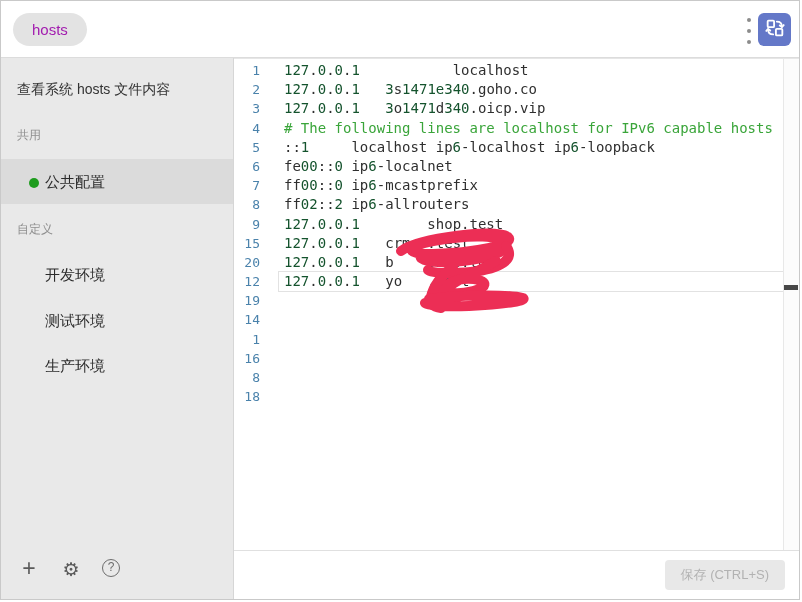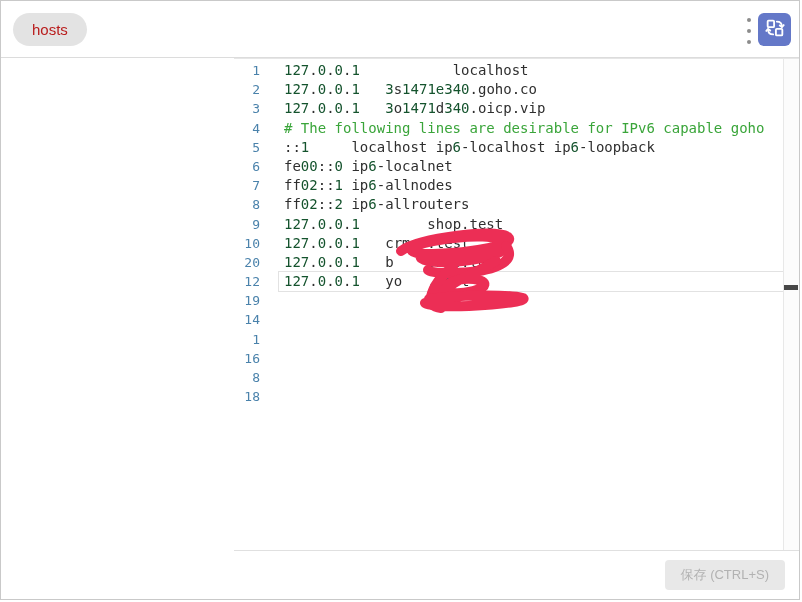--- a/index.html
+++ b/index.html
@@ -1,21 +1,21 @@
 <!DOCTYPE html>
 <html style="--scribble: #ec2e55; --dot-green: #1e9c1e; --btn-blue: #6478c8;"><head>
 <meta charset="utf-8">
 <style>
   * { box-sizing: border-box; margin: 0; padding: 0; }
   body { margin: 0; background: #fff; font-family: "Liberation Sans", "DejaVu Sans", sans-serif; }
   .window { position: relative; width: 800px; height: 600px; border: 1px solid #c9c9c9; background: #fff; overflow: hidden; }
 
   
   .header { position: absolute; top: 0; left: 0; right: 0; height: 57px; background: #fff; border-bottom: 1px solid #dcdcdc; }
-  .tab-pill { position: absolute; left: 12px; top: 12px; height: 33px; line-height: 33px; padding: 0 19px; border-radius: 17px; background: #e3e3e3; color: #b91c1c; font-size: 15px; cursor: default; }
+  .tab-pill { position: absolute; left: 12px; top: 12px; height: 33px; line-height: 33px; padding: 0 19px; border-radius: 17px; background: #e3e3e3; color: #a21caf; font-size: 15px; cursor: default; }
   .kebab { position: absolute; left: 742px; top: 17px; width: 12px; height: 26px; display: flex; flex-direction: column; justify-content: space-between; align-items: center; cursor: pointer; }
   .kebab i { width: 4px; height: 4px; border-radius: 50%; background: #8c8c8c; }
   .sync-btn { position: absolute; left: 757px; top: 12px; width: 33px; height: 33px; border-radius: 6px; background: var(--btn-blue, #6478c8); display: flex; align-items: center; justify-content: center; cursor: pointer; }
 
   
   .sidebar { position: absolute; left: 0; top: 57px; bottom: 0; width: 233px; background: #e9e9e9; border-right: 1px solid #d6d6d6; }
   .side-desc { position: absolute; left: 16px; top: 23px; font-size: 14px; color: #333; }
   .section-label { position: absolute; left: 16px; font-size: 12px; color: #8f8f8f; }
   .lbl-shared { top: 69px; }
   .lbl-custom { top: 163px; }
@@ -71,50 +71,76 @@
           <rect x="13" y="13" width="7" height="7" rx="1"></rect>
           <path d="M14 5 C18 5 19.5 7 19.5 10.5"></path>
           <path d="M17.2 9.2 L19.5 11 L21.5 8.8"></path>
           <path d="M10 19 C6 19 4.5 17 4.5 13.5"></path>
           <path d="M6.8 14.8 L4.5 13 L2.5 15.2"></path>
         </svg>
       </span>
     </div>
   </div>
 
+  <div class="sidebar">
+    <div class="side-desc">查看系统 hosts 文件内容</div>
+
+    <div class="section-label lbl-shared">共用</div>
+    <div class="side-item item-active it-public">
+      <span class="dot"></span>
+      <span class="txt">公共配置</span>
+    </div>
+
+    <div class="section-label lbl-custom">自定义</div>
+    <div class="side-item it-dev">
+      <span class="txt">开发环境</span>
+    </div>
+    <div class="side-item it-test">
+      <span class="txt">测试环境</span>
+    </div>
+    <div class="side-item it-prod">
+      <span class="txt">生产环境</span>
+    </div>
+
+    <div class="side-foot">
+      <div class="foot-ic ic-add">+</div>
+      <div class="foot-ic ic-gear">⚙</div>
+      <div class="foot-ic ic-help">?</div>
+    </div>
+  </div>
 
   <div class="editor">
     <div class="gutter">
         <div class="ln">1</div>
         <div class="ln">2</div>
         <div class="ln">3</div>
         <div class="ln">4</div>
         <div class="ln">5</div>
         <div class="ln">6</div>
         <div class="ln">7</div>
         <div class="ln">8</div>
         <div class="ln">9</div>
-        <div class="ln">10</div>
+        <div class="ln">15</div>
         <div class="ln">20</div>
         <div class="ln">12</div>
         <div class="ln">19</div>
         <div class="ln">14</div>
         <div class="ln">1</div>
         <div class="ln">16</div>
         <div class="ln">8</div>
         <div class="ln">18</div>
       </div>
     <div class="code-area">
         <div class="cl"><span class="tok-num">127</span><span class="tok-plain">.</span><span class="tok-num">0</span><span class="tok-plain">.</span><span class="tok-num">0</span><span class="tok-plain">.</span><span class="tok-num">1</span><span class="tok-plain">           localhost</span></div>
         <div class="cl"><span class="tok-num">127</span><span class="tok-plain">.</span><span class="tok-num">0</span><span class="tok-plain">.</span><span class="tok-num">0</span><span class="tok-plain">.</span><span class="tok-num">1</span><span class="tok-plain">   </span><span class="tok-num">3</span><span class="tok-plain">s</span><span class="tok-num">1471e340</span><span class="tok-plain">.goho.co</span></div>
         <div class="cl"><span class="tok-num">127</span><span class="tok-plain">.</span><span class="tok-num">0</span><span class="tok-plain">.</span><span class="tok-num">0</span><span class="tok-plain">.</span><span class="tok-num">1</span><span class="tok-plain">   </span><span class="tok-num">3</span><span class="tok-plain">o</span><span class="tok-num">1471</span><span class="tok-plain">d</span><span class="tok-num">340</span><span class="tok-plain">.oicp.vip</span></div>
-        <div class="cl"><span class="tok-comment"># The following lines are desirable for IPv6 capable goho</span></div>
+        <div class="cl"><span class="tok-comment"># The following lines are localhost for IPv6 capable hosts</span></div>
         <div class="cl"><span class="tok-plain">::</span><span class="tok-num">1</span><span class="tok-plain">     localhost ip</span><span class="tok-num">6</span><span class="tok-plain">-localhost ip</span><span class="tok-num">6</span><span class="tok-plain">-loopback</span></div>
         <div class="cl"><span class="tok-plain">fe</span><span class="tok-num">00</span><span class="tok-plain">::</span><span class="tok-num">0</span><span class="tok-plain"> ip</span><span class="tok-num">6</span><span class="tok-plain">-localnet</span></div>
-        <div class="cl"><span class="tok-plain">ff</span><span class="tok-num">02</span><span class="tok-plain">::</span><span class="tok-num">1</span><span class="tok-plain"> ip</span><span class="tok-num">6</span><span class="tok-plain">-allnodes</span></div>
+        <div class="cl"><span class="tok-plain">ff</span><span class="tok-num">00</span><span class="tok-plain">::</span><span class="tok-num">0</span><span class="tok-plain"> ip</span><span class="tok-num">6</span><span class="tok-plain">-mcastprefix</span></div>
         <div class="cl"><span class="tok-plain">ff</span><span class="tok-num">02</span><span class="tok-plain">::</span><span class="tok-num">2</span><span class="tok-plain"> ip</span><span class="tok-num">6</span><span class="tok-plain">-allrouters</span></div>
         <div class="cl"><span class="tok-num">127</span><span class="tok-plain">.</span><span class="tok-num">0</span><span class="tok-plain">.</span><span class="tok-num">0</span><span class="tok-plain">.</span><span class="tok-num">1</span><span class="tok-plain">        shop.test</span></div>
         <div class="cl"><span class="tok-num">127</span><span class="tok-plain">.</span><span class="tok-num">0</span><span class="tok-plain">.</span><span class="tok-num">0</span><span class="tok-plain">.</span><span class="tok-num">1</span><span class="tok-plain">   crm  .test</span></div>
         <div class="cl"><span class="tok-num">127</span><span class="tok-plain">.</span><span class="tok-num">0</span><span class="tok-plain">.</span><span class="tok-num">0</span><span class="tok-plain">.</span><span class="tok-num">1</span><span class="tok-plain">   b    shop.test</span></div>
         <div class="cl active"><span class="tok-num">127</span><span class="tok-plain">.</span><span class="tok-num">0</span><span class="tok-plain">.</span><span class="tok-num">0</span><span class="tok-plain">.</span><span class="tok-num">1</span><span class="tok-plain">   yo   .test</span></div>
         <div class="cl"></div>
         <div class="cl"></div>
         <div class="cl"></div>
         <div class="cl"></div>
         <div class="cl"></div>

